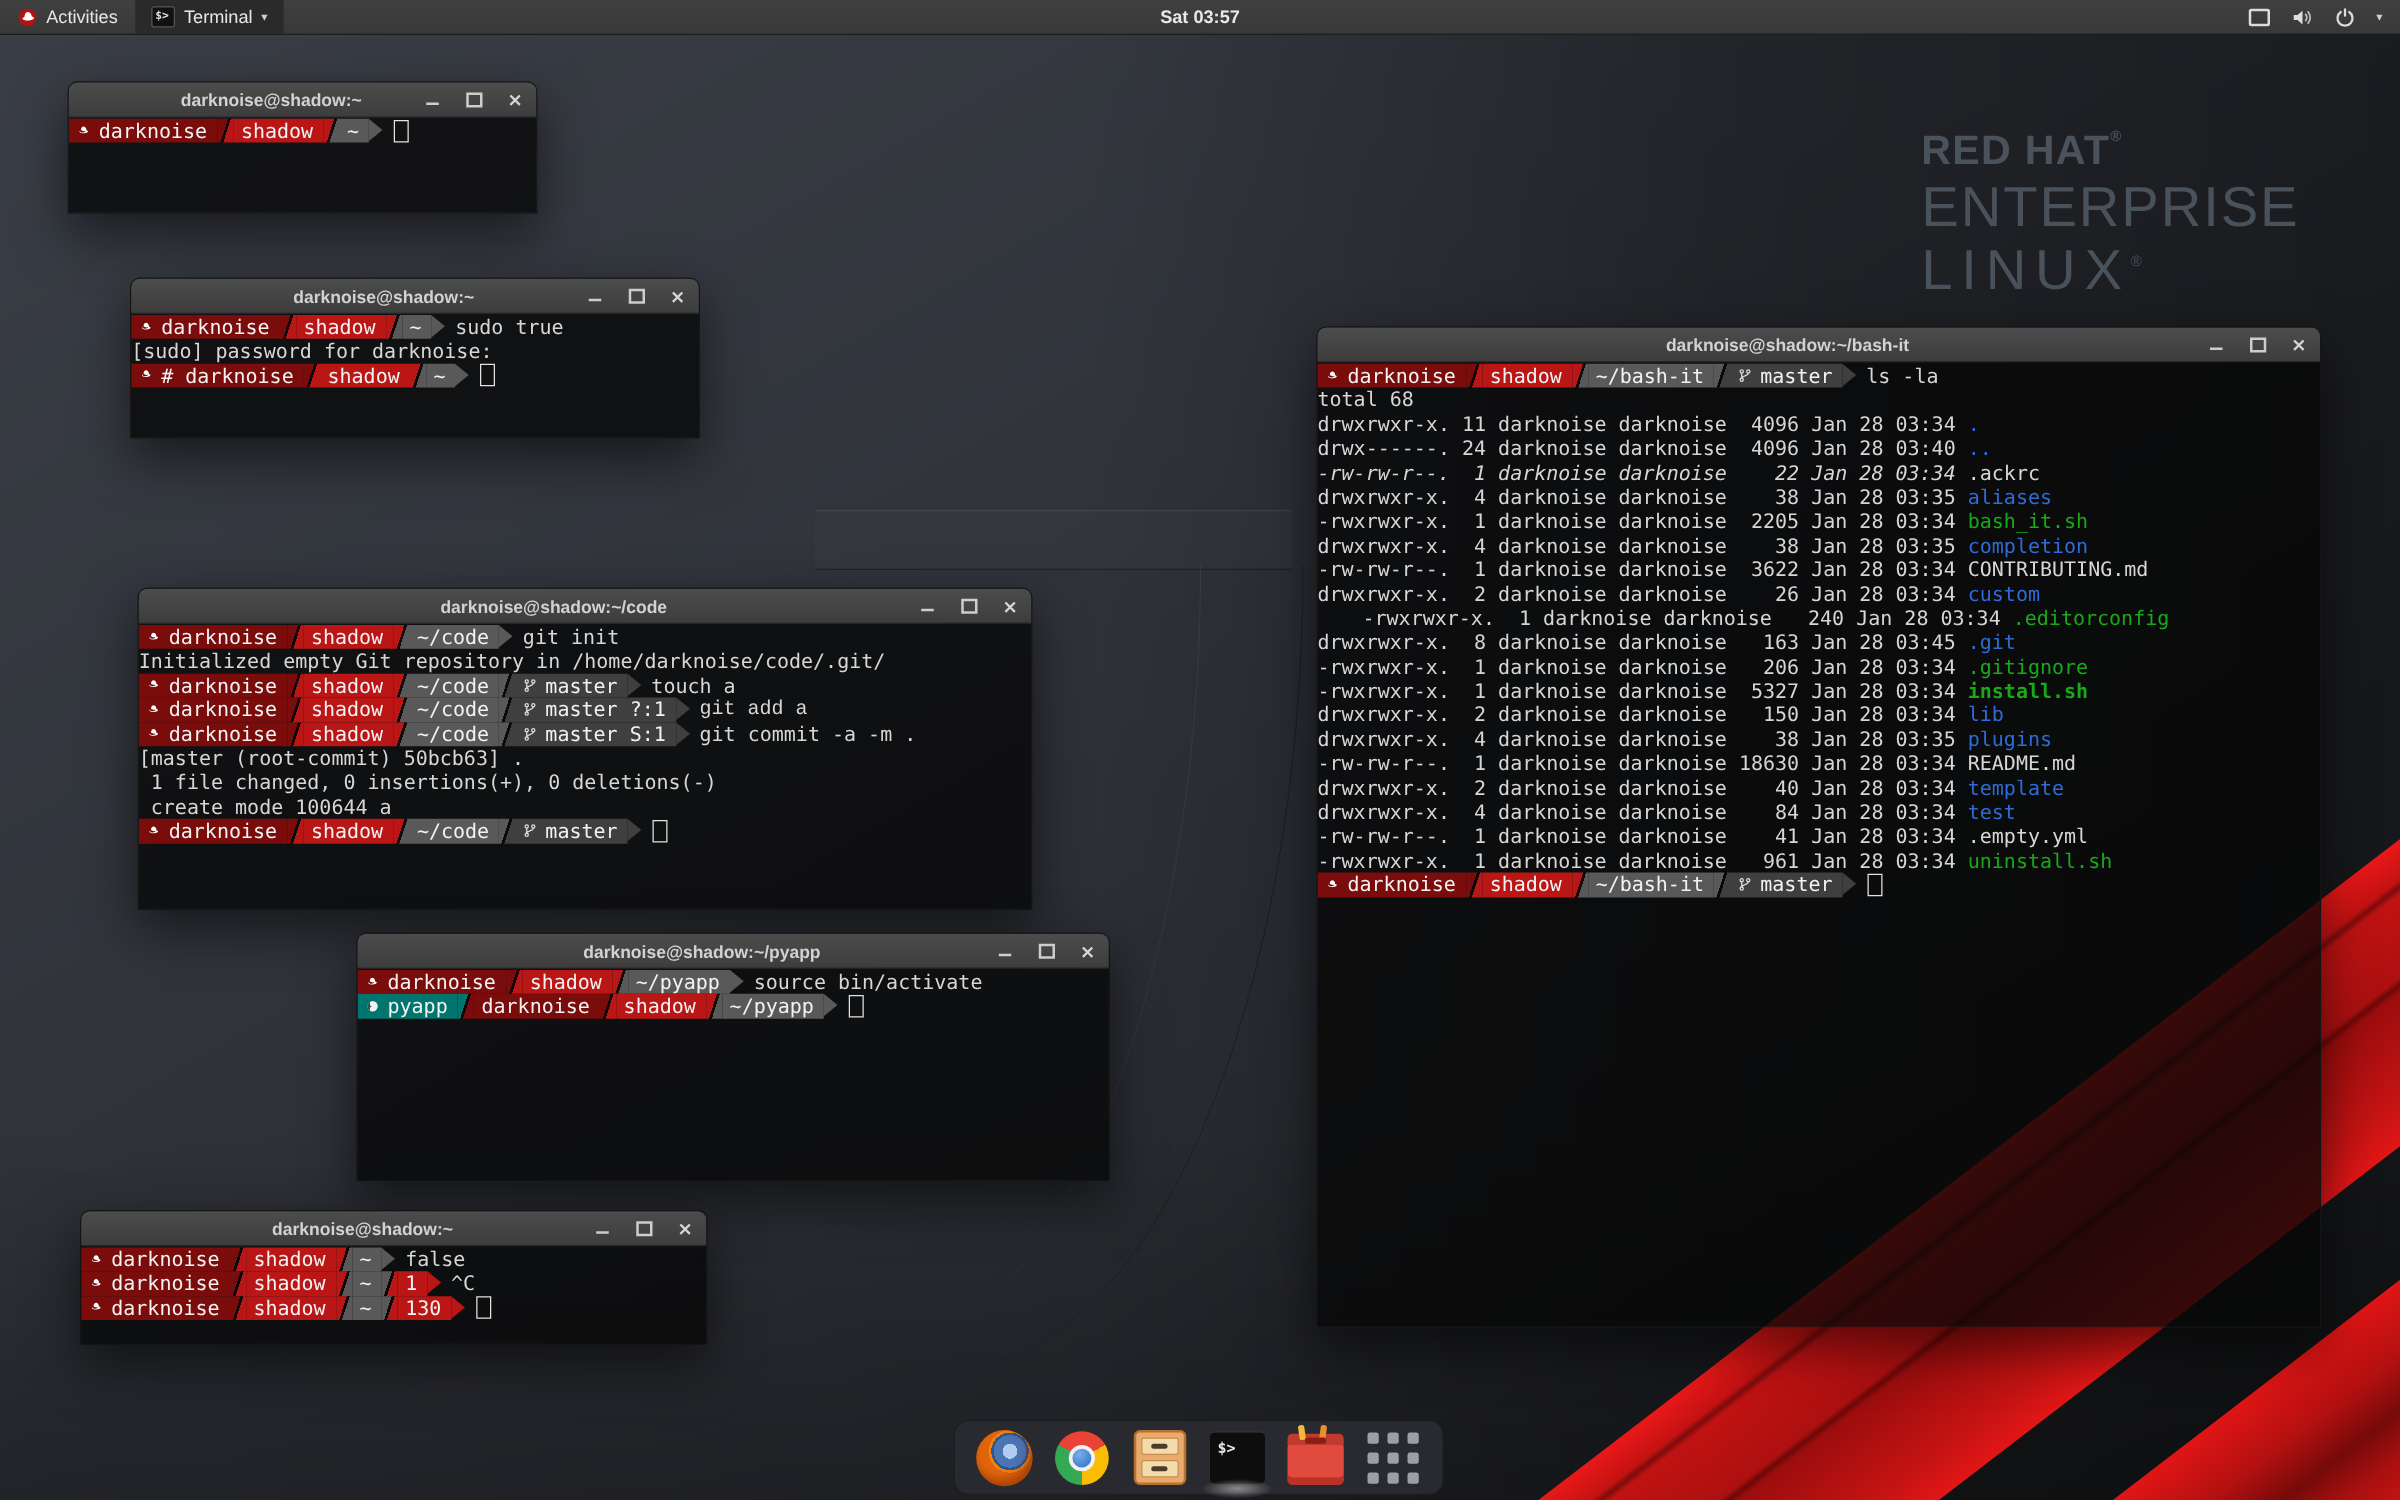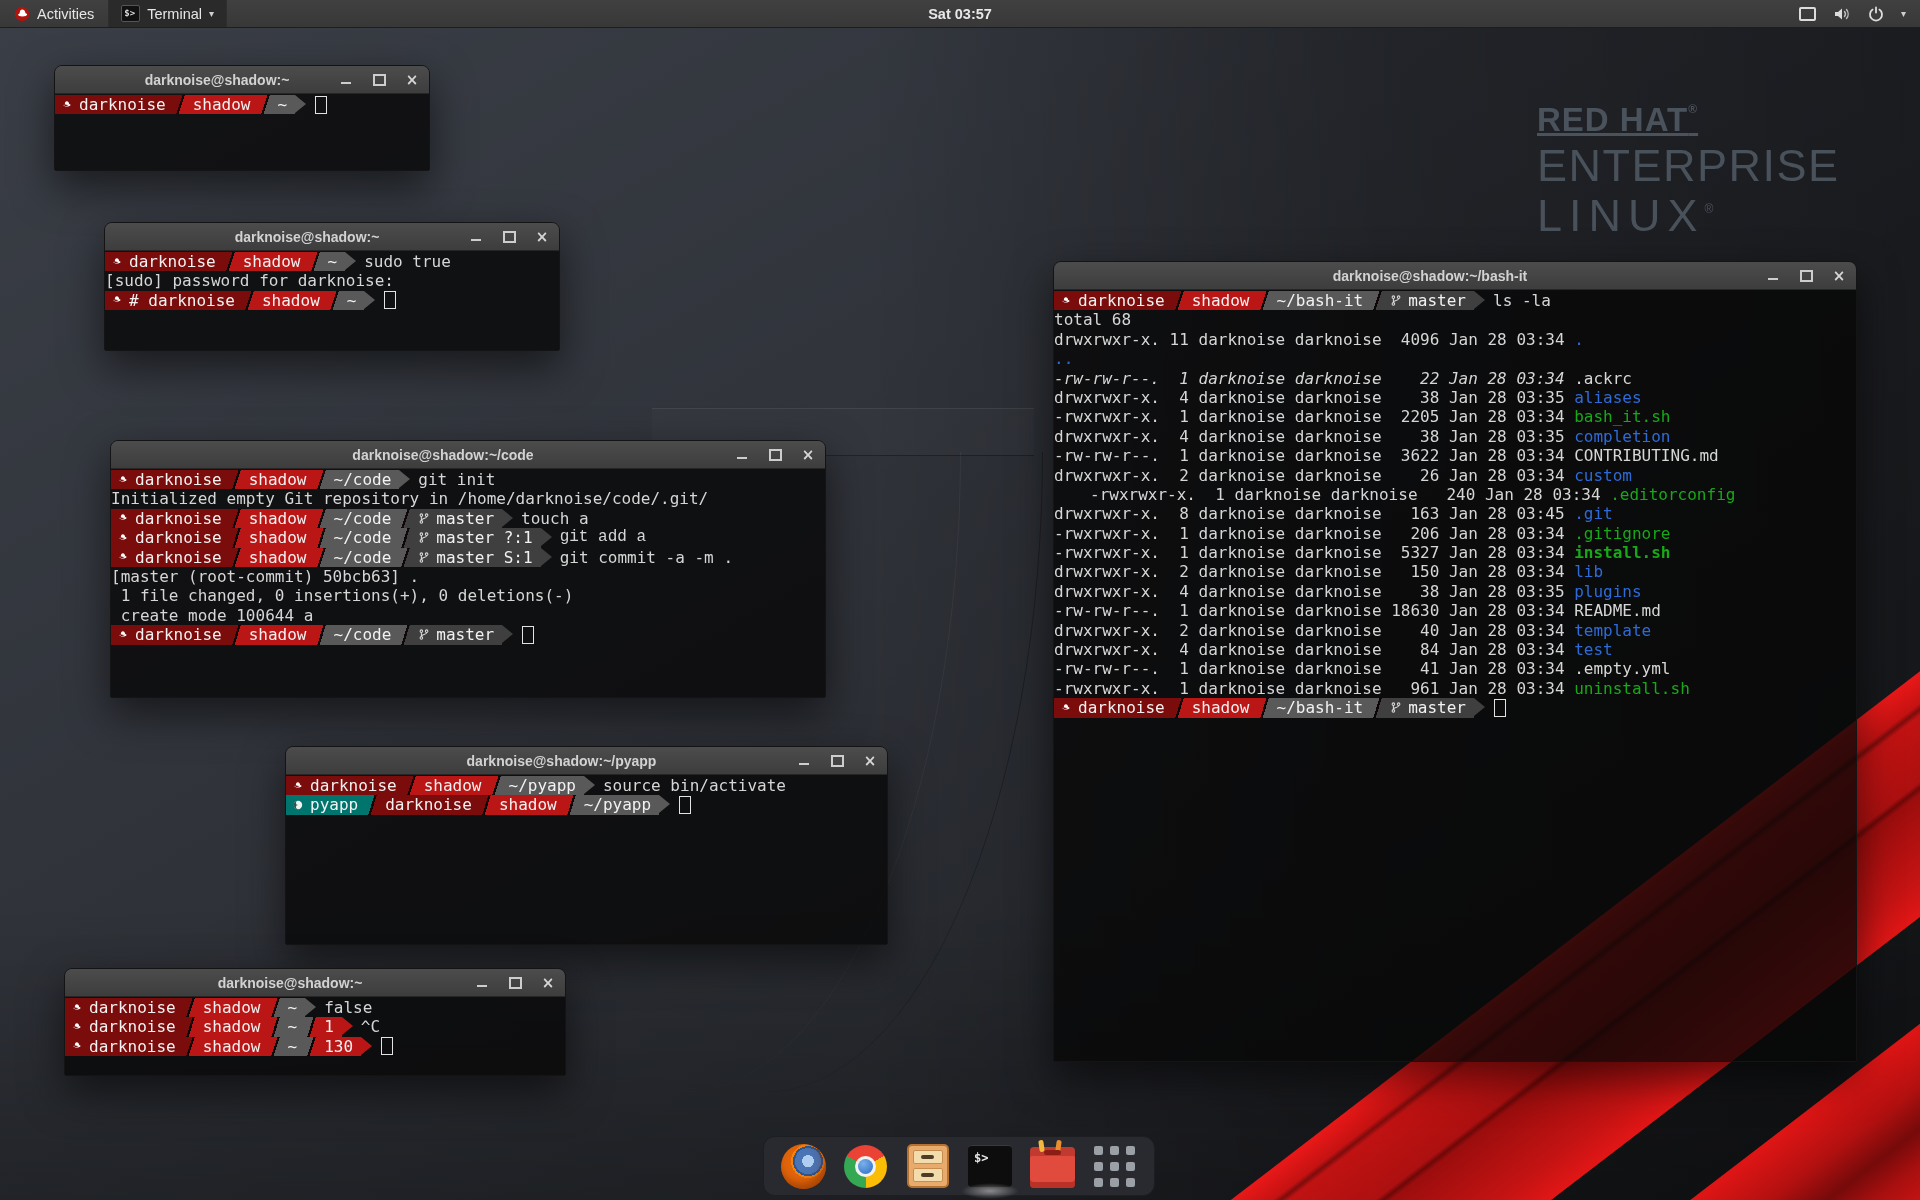--- a/index.html
+++ b/index.html
@@ -19,21 +19,21 @@
     border-right:1px solid rgba(255,255,255,.05);border-radius:0 0 92% 0 / 0 0 100% 0;}
   
   .ribbon{position:absolute;transform-origin:0 0;transform:rotate(-37.5deg);}
   .ribbon1{left:1150px;top:1262px;width:1600px;height:195px;
     background:linear-gradient(to bottom,#ea1818 0%,#c51212 13%,#7d0c0c 15.5%,#c01212 18%,
       #ad1010 45%,#6d0808 47.5%,#9c0d0d 50%,#c51313 84%,#e21616 100%);}
   .ribbon2{left:1560px;top:1300px;width:900px;height:160px;
     background:linear-gradient(to bottom,#e01515 0%,#b31010 30%,#760a0a 52%,#a80f0f 70%,#d81515 100%);}
   
   .rhel-logo{position:absolute;left:1537px;top:103px;color:#4a525c;line-height:1;user-select:none;}
-  .rhel-logo .l1{font-size:33px;font-weight:700;letter-spacing:1px;text-decoration:underline;}
+  .rhel-logo .l1{font-size:33px;font-weight:700;letter-spacing:1px;}
   .rhel-logo .l2{font-size:45px;font-weight:300;letter-spacing:1.5px;margin-top:7px;color:#49515b;}
   .rhel-logo .l3{font-size:45px;font-weight:300;letter-spacing:7px;margin-top:5px;color:#49515b;}
   .rhel-logo sup{font-size:12px;vertical-align:18px;}
   
   .topbar{position:absolute;left:0;top:0;width:100%;height:27px;z-index:40;
     background:linear-gradient(#404040,#383838);border-bottom:1px solid #1c1d1f;
     color:#e6e6e6;font-size:14.5px;display:flex;align-items:center;}
   .tb-left{display:flex;align-items:center;height:100%;}
   .tb-activities{display:flex;align-items:center;gap:7px;padding:0 14px;height:100%;cursor:default;}
   .tb-appmenu{display:flex;align-items:center;gap:7px;padding:0 12px;height:100%;
@@ -189,21 +189,21 @@
                 <path fill="#7a0c0c" d="M5.3 6.7c.7 1 2.8 1.5 4.7 1.1-.3.9-1.6 1.5-3.1 1.5-1.7 0-3-.8-3-1.7 0-.4.5-.8 1.4-.9z"></path>
               </svg></span>darknoise</span><span class="sep" style="background: linear-gradient(108deg, rgb(122, 12, 12) 44%, rgba(15, 0, 0, 0.55) 44%, rgba(15, 0, 0, 0.55) 56%, rgb(187, 22, 22) 56%);"></span><span class="seg" style="background: rgb(187, 22, 22);">shadow</span><span class="sep" style="background: linear-gradient(108deg, rgb(187, 22, 22) 44%, rgba(15, 0, 0, 0.55) 44%, rgba(15, 0, 0, 0.55) 56%, rgb(89, 89, 89) 56%);"></span><span class="seg" style="background: rgb(89, 89, 89);">~</span><span class="endcap" style="border-left: 11px solid rgb(89, 89, 89);"></span><span class="txt pad" style="color: rgb(214, 214, 214);">sudo true</span></div>
         <div class="term-line"><span class="txt" style="color: rgb(214, 214, 214);">[sudo] password for darknoise:</span></div>
         <div class="term-line"><span class="seg" style="background: rgb(122, 12, 12);"><span class="" style="display: inline-flex;"><svg viewBox="0 0 16 16" width="12" height="12">
                 <path fill="#ffffff" d="M10.9 6.8c.9.2 1.7.6 1.7 1.2 0 1.2-2.2 2.1-4.7 2.1-2.7 0-4.5-.9-4.5-1.7 0-.5.6-.8 1.4-1l.4-1.5C5.5 4.2 6.4 3 7.8 3c1.6 0 2.9 1.5 3.1 3.8z"></path>
                 <path fill="#7a0c0c" d="M5.3 6.7c.7 1 2.8 1.5 4.7 1.1-.3.9-1.6 1.5-3.1 1.5-1.7 0-3-.8-3-1.7 0-.4.5-.8 1.4-.9z"></path>
               </svg></span># darknoise</span><span class="sep" style="background: linear-gradient(108deg, rgb(122, 12, 12) 44%, rgba(15, 0, 0, 0.55) 44%, rgba(15, 0, 0, 0.55) 56%, rgb(187, 22, 22) 56%);"></span><span class="seg" style="background: rgb(187, 22, 22);">shadow</span><span class="sep" style="background: linear-gradient(108deg, rgb(187, 22, 22) 44%, rgba(15, 0, 0, 0.55) 44%, rgba(15, 0, 0, 0.55) 56%, rgb(89, 89, 89) 56%);"></span><span class="seg" style="background: rgb(89, 89, 89);">~</span><span class="endcap" style="border-left: 11px solid rgb(89, 89, 89);"></span><span class="cursor"></span></div>
       </div>
   </div>
 
-  <div class="window" style="left:110px;top:440px;width:714px;height:256px;">
+  <div class="window" style="left:110px;top:470px;width:714px;height:256px;">
     <div class="titlebar">
       <span class="title">darknoise@shadow:~/code</span>
       <span class="wbtns">
         <span class="wbtn">
             <span class="glyph-min"></span>
           </span>
         <span class="wbtn">
             <span class="glyph-max"></span>
           </span>
         <span class="wbtn glyph-close">×</span>
@@ -329,21 +329,21 @@
                 <path fill="#ffffff" d="M10.9 6.8c.9.2 1.7.6 1.7 1.2 0 1.2-2.2 2.1-4.7 2.1-2.7 0-4.5-.9-4.5-1.7 0-.5.6-.8 1.4-1l.4-1.5C5.5 4.2 6.4 3 7.8 3c1.6 0 2.9 1.5 3.1 3.8z"></path>
                 <path fill="#7a0c0c" d="M5.3 6.7c.7 1 2.8 1.5 4.7 1.1-.3.9-1.6 1.5-3.1 1.5-1.7 0-3-.8-3-1.7 0-.4.5-.8 1.4-.9z"></path>
               </svg></span>darknoise</span><span class="sep" style="background: linear-gradient(108deg, rgb(122, 12, 12) 44%, rgba(15, 0, 0, 0.55) 44%, rgba(15, 0, 0, 0.55) 56%, rgb(187, 22, 22) 56%);"></span><span class="seg" style="background: rgb(187, 22, 22);">shadow</span><span class="sep" style="background: linear-gradient(108deg, rgb(187, 22, 22) 44%, rgba(15, 0, 0, 0.55) 44%, rgba(15, 0, 0, 0.55) 56%, rgb(89, 89, 89) 56%);"></span><span class="seg" style="background: rgb(89, 89, 89);">~/bash-it</span><span class="sep" style="background: linear-gradient(108deg, rgb(89, 89, 89) 44%, rgba(15, 0, 0, 0.55) 44%, rgba(15, 0, 0, 0.55) 56%, rgb(63, 63, 63) 56%);"></span><span class="seg" style="background: rgb(63, 63, 63);"><span class="" style="display: inline-flex;"><svg viewBox="0 0 16 16" width="12" height="13" fill="none" stroke="#d9d9d9" stroke-width="1.4">
                 <circle cx="4.5" cy="3.5" r="1.7"></circle>
                 <circle cx="11.5" cy="3.5" r="1.7"></circle>
                 <circle cx="4.5" cy="12.5" r="1.7"></circle>
                 <path d="M4.5 5.2v5.6M11.5 5.2c0 3.5-7 2.4-7 5.6"></path>
               </svg></span>master</span><span class="endcap" style="border-left: 11px solid rgb(63, 63, 63);"></span><span class="txt pad" style="color: rgb(214, 214, 214);">ls -la</span></div>
         <div class="term-line"><span class="txt" style="color: rgb(214, 214, 214);">total 68</span></div>
         <div class="term-line"><span class="txt" style="color: rgb(214, 214, 214);">drwxrwxr-x. 11 darknoise darknoise  4096 Jan 28 03:34 </span><span class="txt" style="color: rgb(46, 107, 216);">.</span></div>
-        <div class="term-line"><span class="txt" style="color: rgb(46, 107, 216);">..</span></div>
+        <div class="term-line"><span class="txt" style="color: rgb(214, 214, 214);">drwx------. 24 darknoise darknoise  4096 Jan 28 03:40 </span><span class="txt" style="color: rgb(46, 107, 216);">..</span></div>
         <div class="term-line"><span class="txt" style="color: rgb(214, 214, 214); font-style: italic;">-rw-rw-r--.  1 darknoise darknoise    22 Jan 28 03:34 </span><span class="txt" style="color: rgb(214, 214, 214);">.ackrc</span></div>
         <div class="term-line"><span class="txt" style="color: rgb(214, 214, 214);">drwxrwxr-x.  4 darknoise darknoise    38 Jan 28 03:35 </span><span class="txt" style="color: rgb(46, 107, 216);">aliases</span></div>
         <div class="term-line"><span class="txt" style="color: rgb(214, 214, 214);">-rwxrwxr-x.  1 darknoise darknoise  2205 Jan 28 03:34 </span><span class="txt" style="color: rgb(24, 169, 24);">bash_it.sh</span></div>
         <div class="term-line"><span class="txt" style="color: rgb(214, 214, 214);">drwxrwxr-x.  4 darknoise darknoise    38 Jan 28 03:35 </span><span class="txt" style="color: rgb(46, 107, 216);">completion</span></div>
         <div class="term-line"><span class="txt" style="color: rgb(214, 214, 214);">-rw-rw-r--.  1 darknoise darknoise  3622 Jan 28 03:34 </span><span class="txt" style="color: rgb(214, 214, 214);">CONTRIBUTING.md</span></div>
         <div class="term-line"><span class="txt" style="color: rgb(214, 214, 214);">drwxrwxr-x.  2 darknoise darknoise    26 Jan 28 03:34 </span><span class="txt" style="color: rgb(46, 107, 216);">custom</span></div>
         <div class="term-line"><span class="txt" style="color: rgb(214, 214, 214); padding-left: 36px;">-rwxrwxr-x.  1 darknoise darknoise   240 Jan 28 03:34 </span><span class="txt" style="color: rgb(24, 169, 24);">.editorconfig</span></div>
         <div class="term-line"><span class="txt" style="color: rgb(214, 214, 214);">drwxrwxr-x.  8 darknoise darknoise   163 Jan 28 03:45 </span><span class="txt" style="color: rgb(46, 107, 216);">.git</span></div>
         <div class="term-line"><span class="txt" style="color: rgb(214, 214, 214);">-rwxrwxr-x.  1 darknoise darknoise   206 Jan 28 03:34 </span><span class="txt" style="color: rgb(24, 169, 24);">.gitignore</span></div>
         <div class="term-line"><span class="txt" style="color: rgb(214, 214, 214);">-rwxrwxr-x.  1 darknoise darknoise  5327 Jan 28 03:34 </span><span class="txt" style="color: rgb(24, 169, 24); font-weight: bold;">install.sh</span></div>

